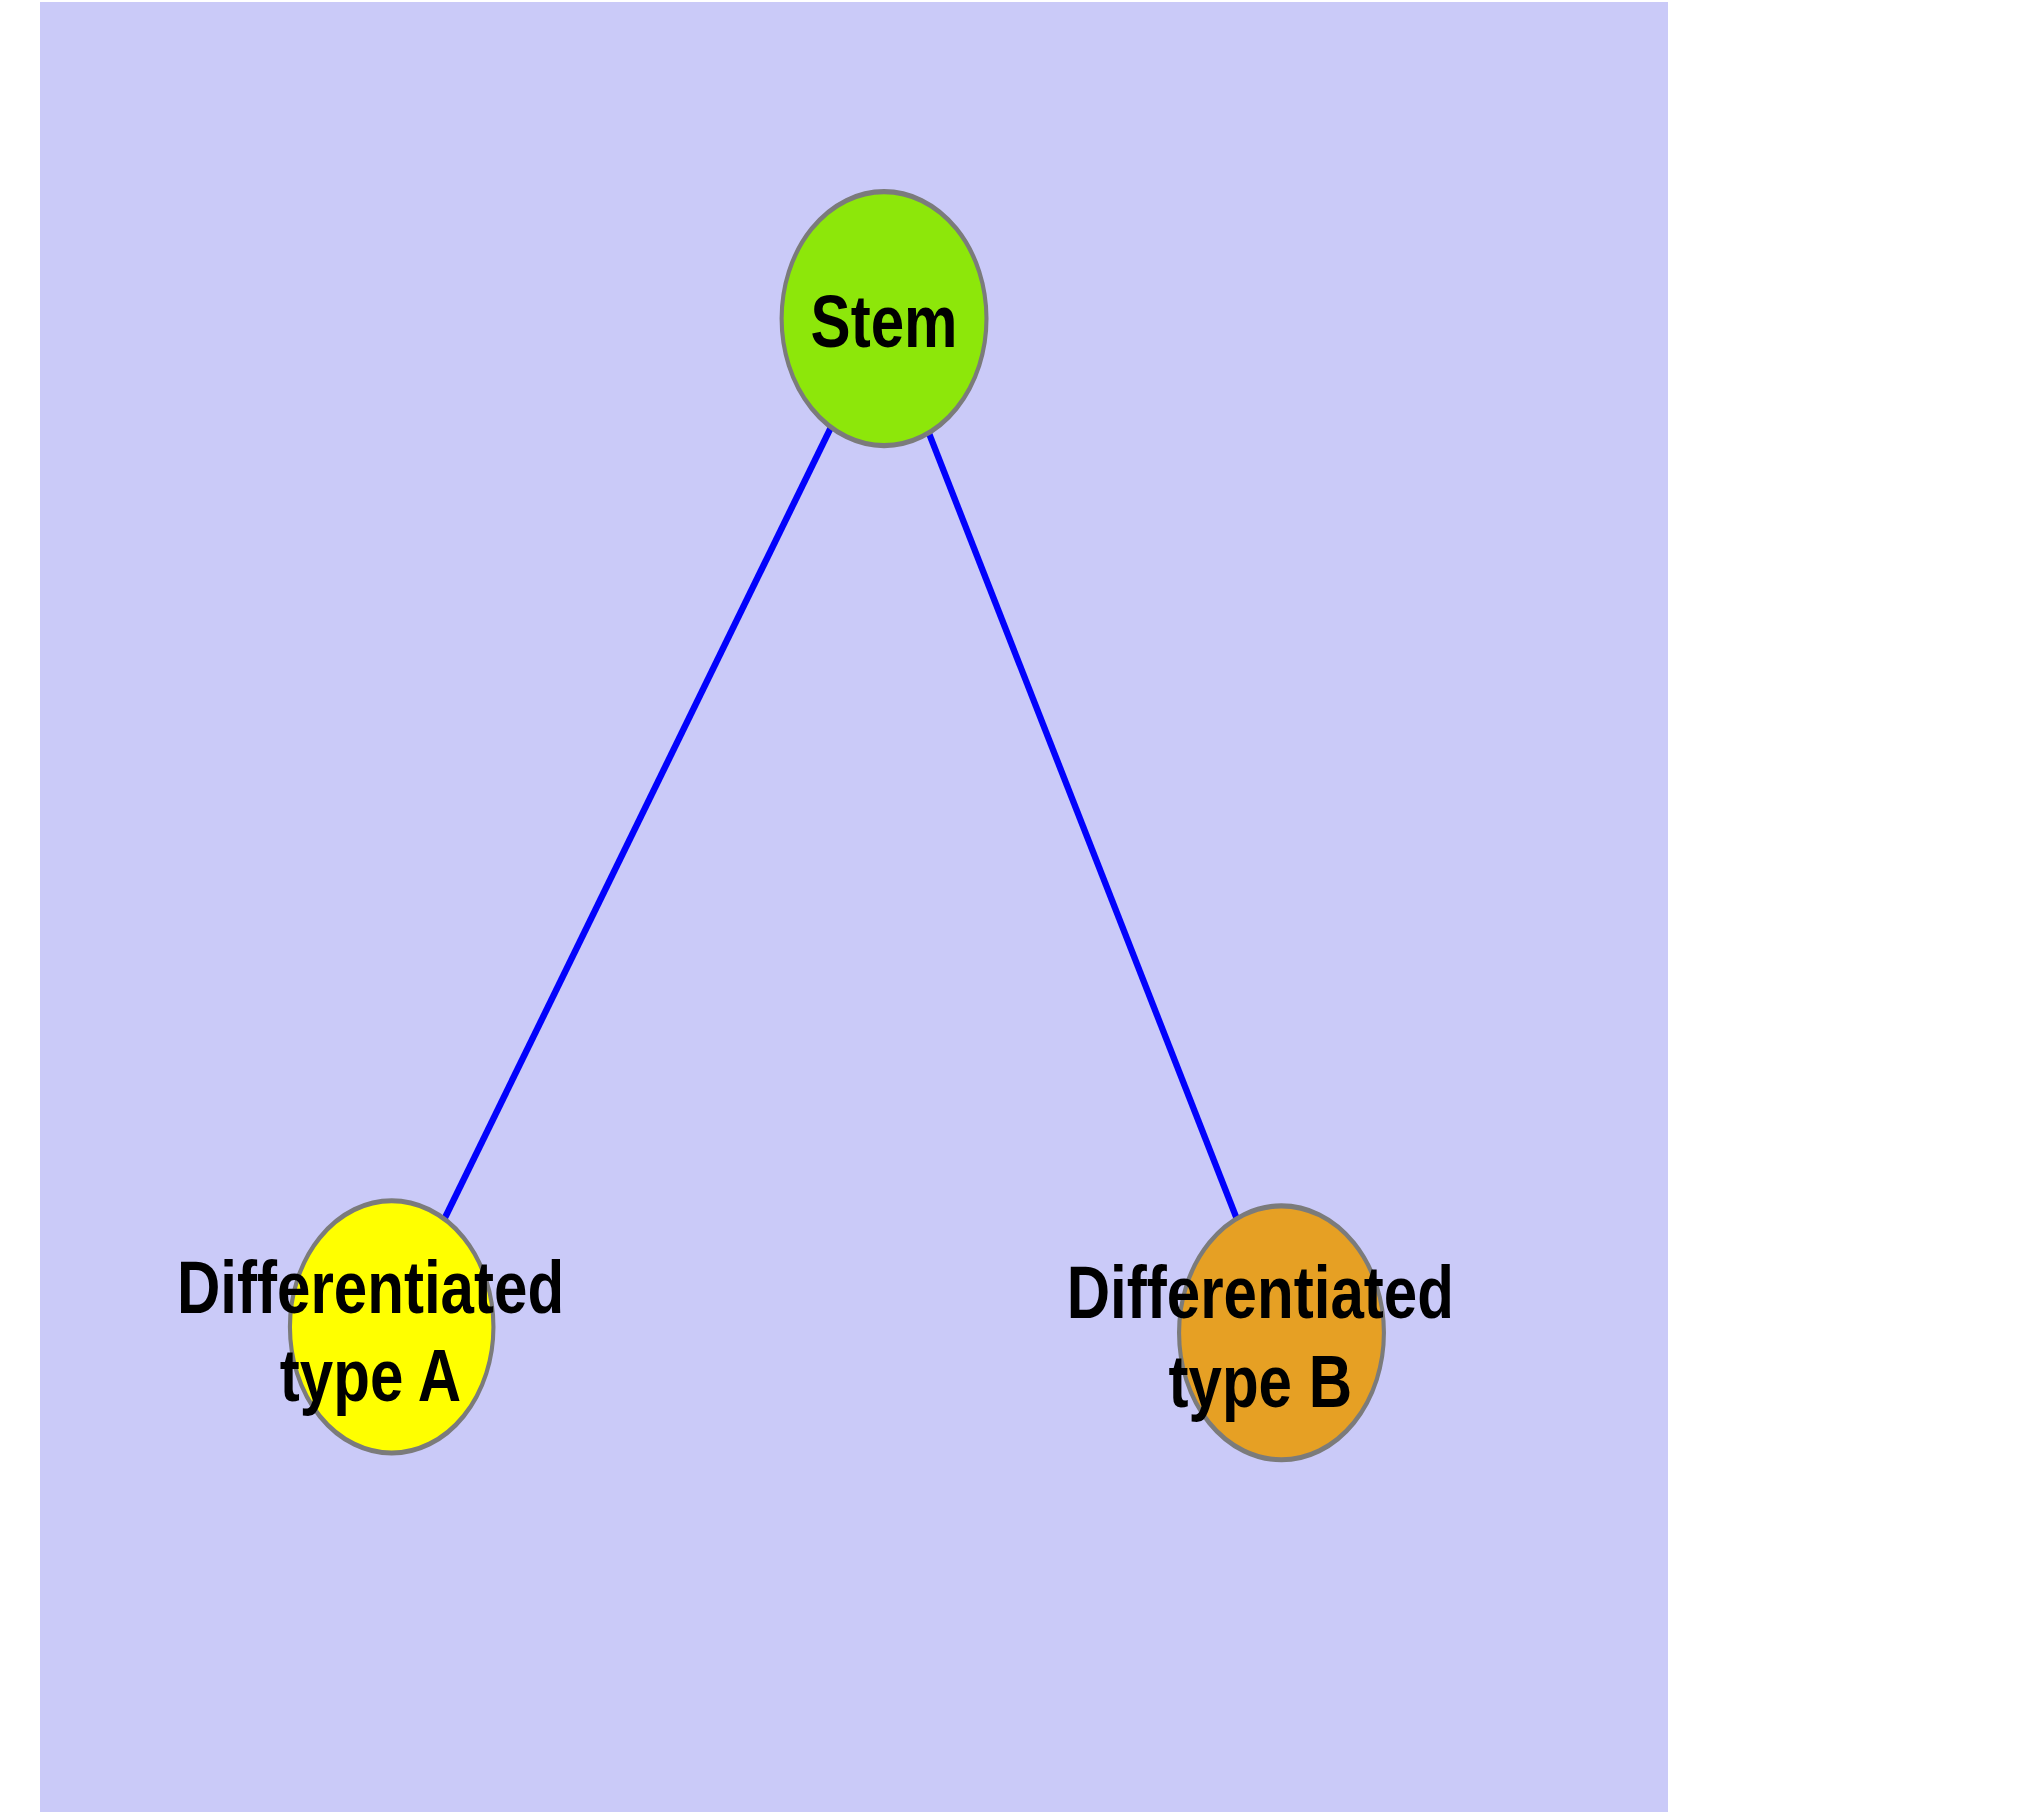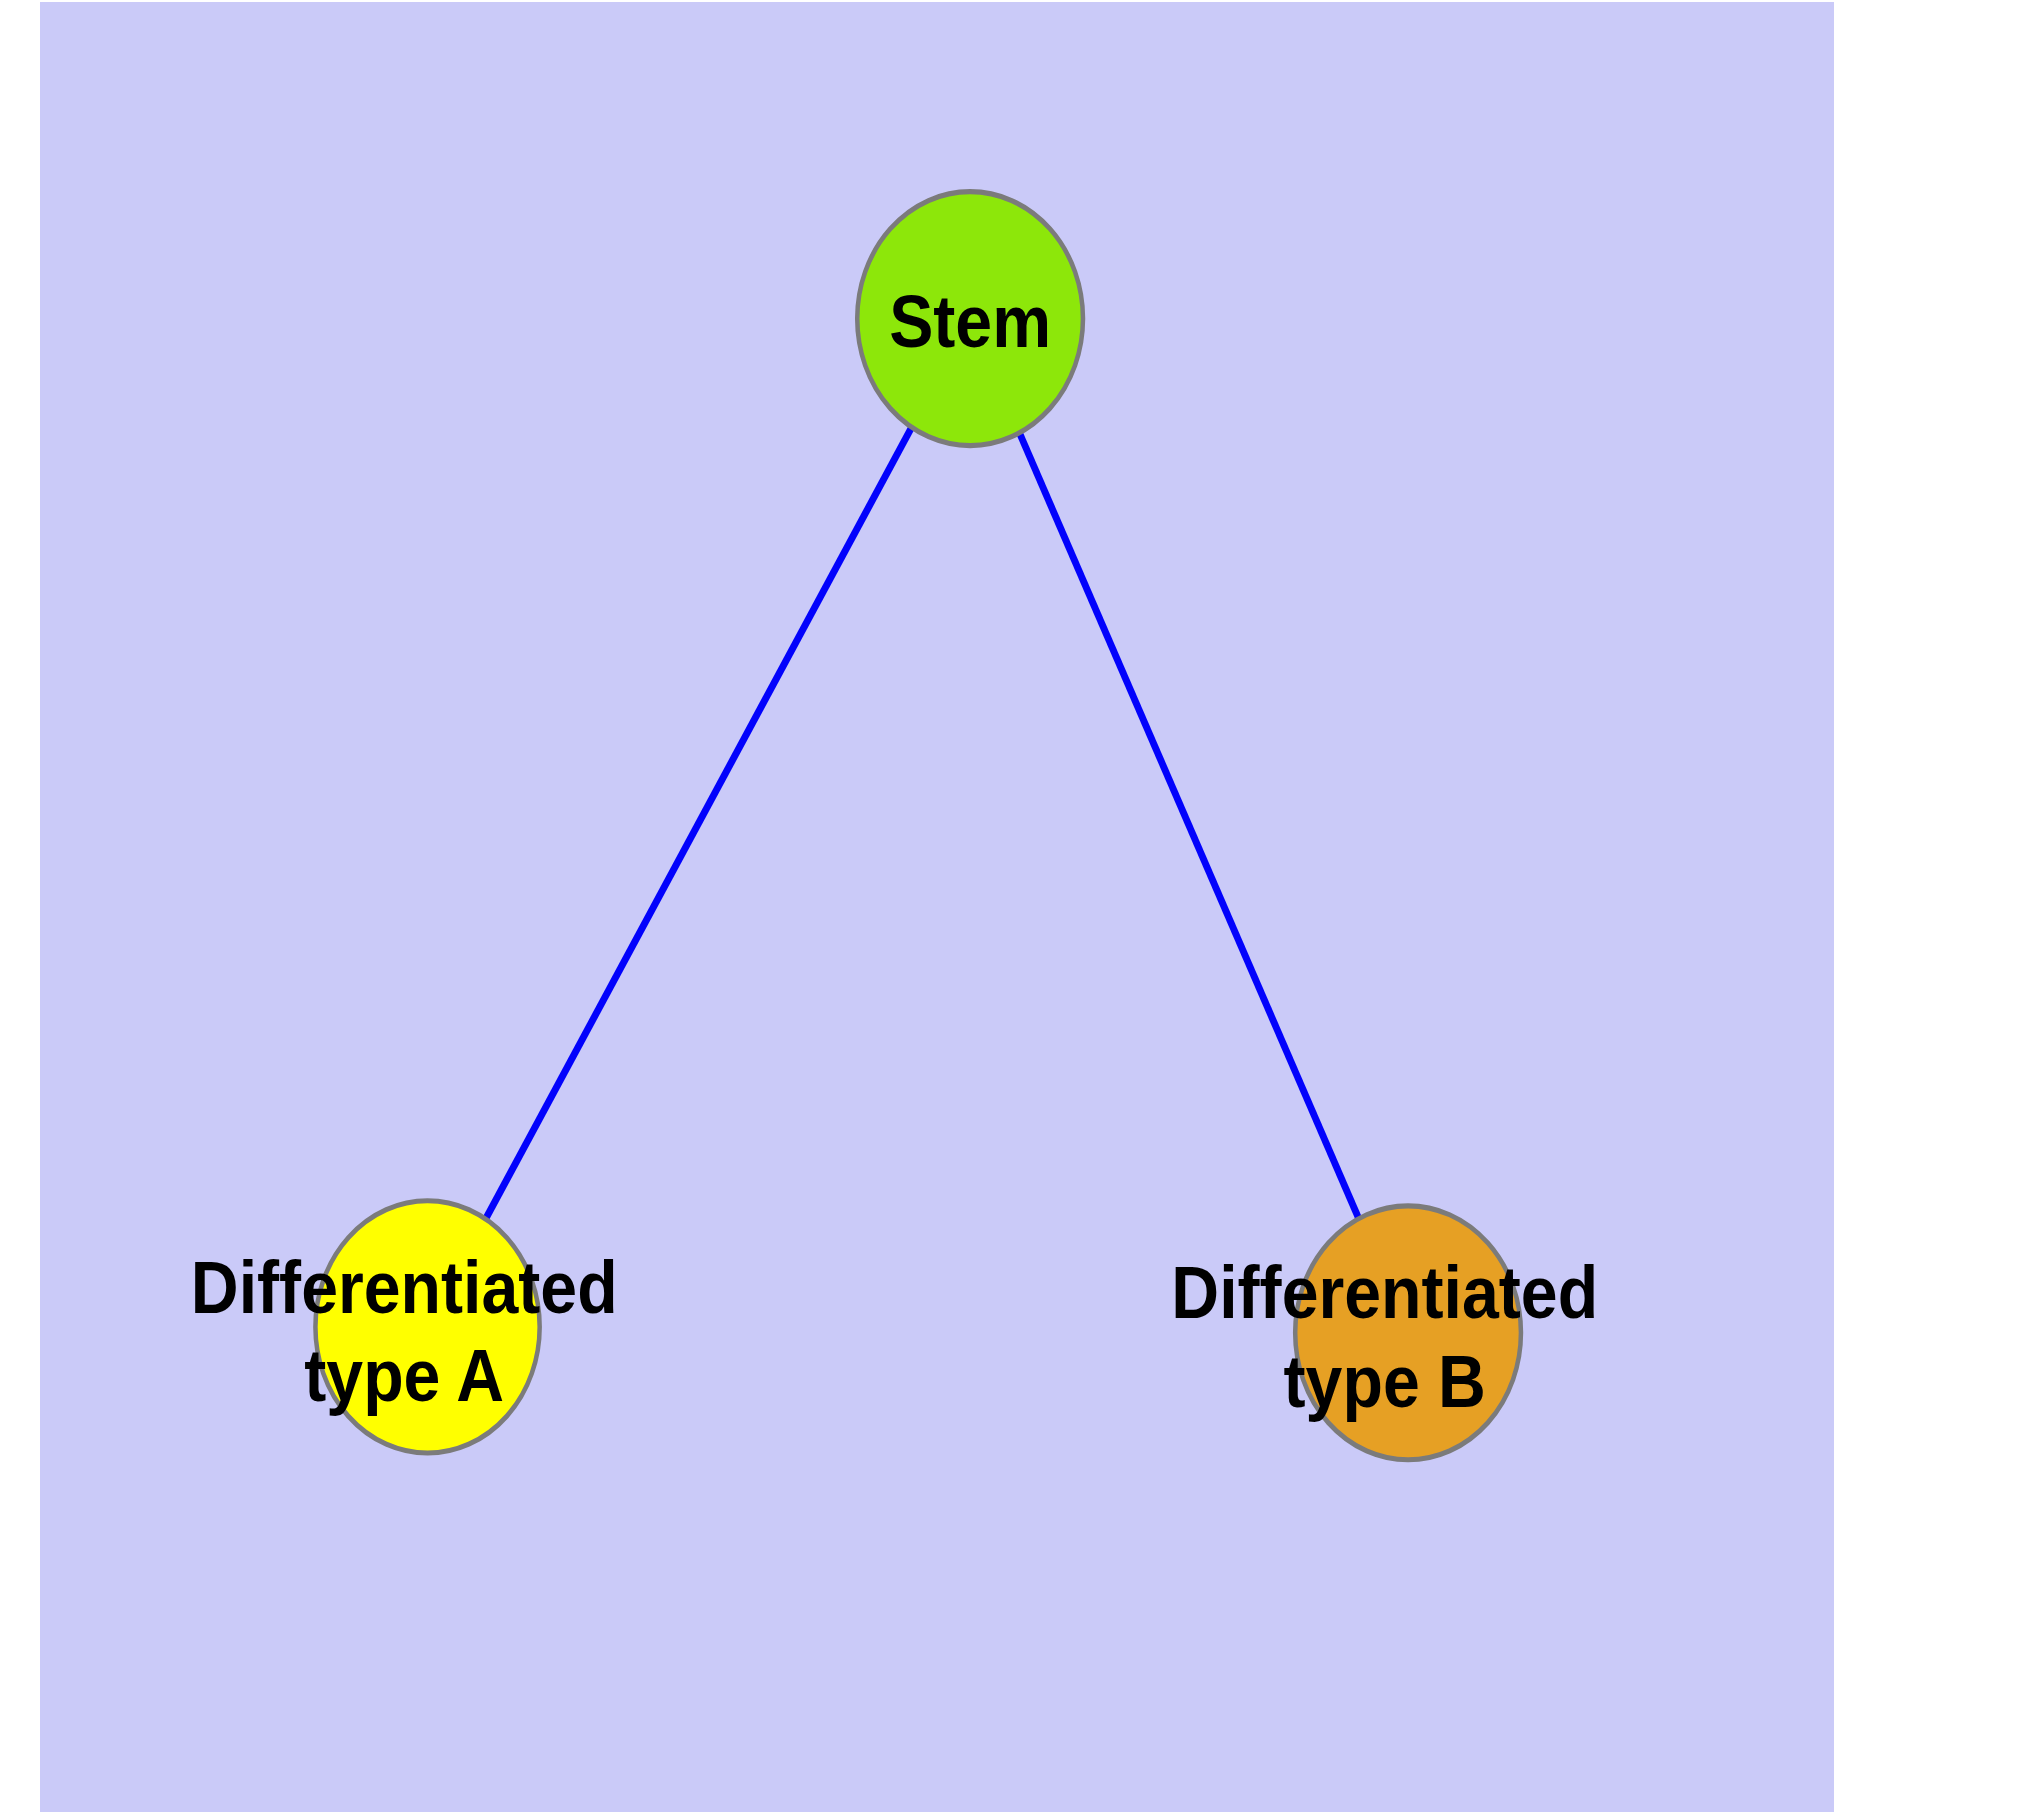--- a/index.html
+++ b/index.html
@@ -5,21 +5,21 @@
   html, body {
     margin: 0;
     padding: 0;
     width: 2021px;
     height: 1812px;
     background: #ffffff;
     font-family: "Liberation Sans", sans-serif;
   }
   .canvas {
     position: relative;
-    width: 1834px;
+    width: 1668px;
     height: 1812px;
     box-sizing: border-box;
     border-top: 2.5px solid #ffffff;
     border-left: 2.5px solid #ffffff;
     padding-left: 38px;
   }
   .canvas svg {
     display: block;
     width: 100%;
     height: 100%;

